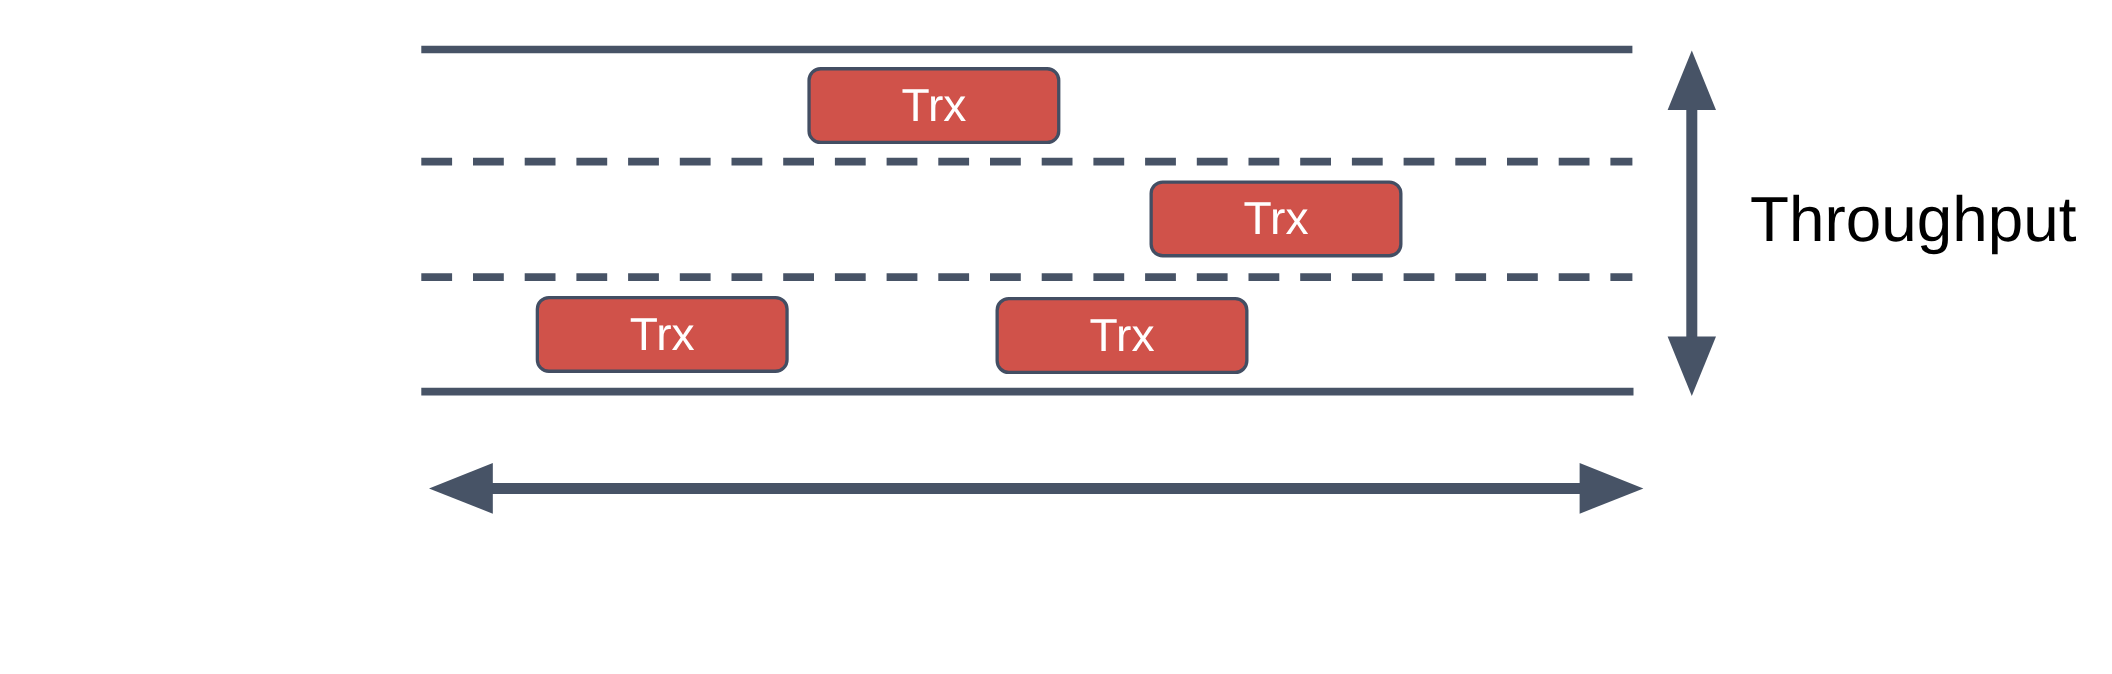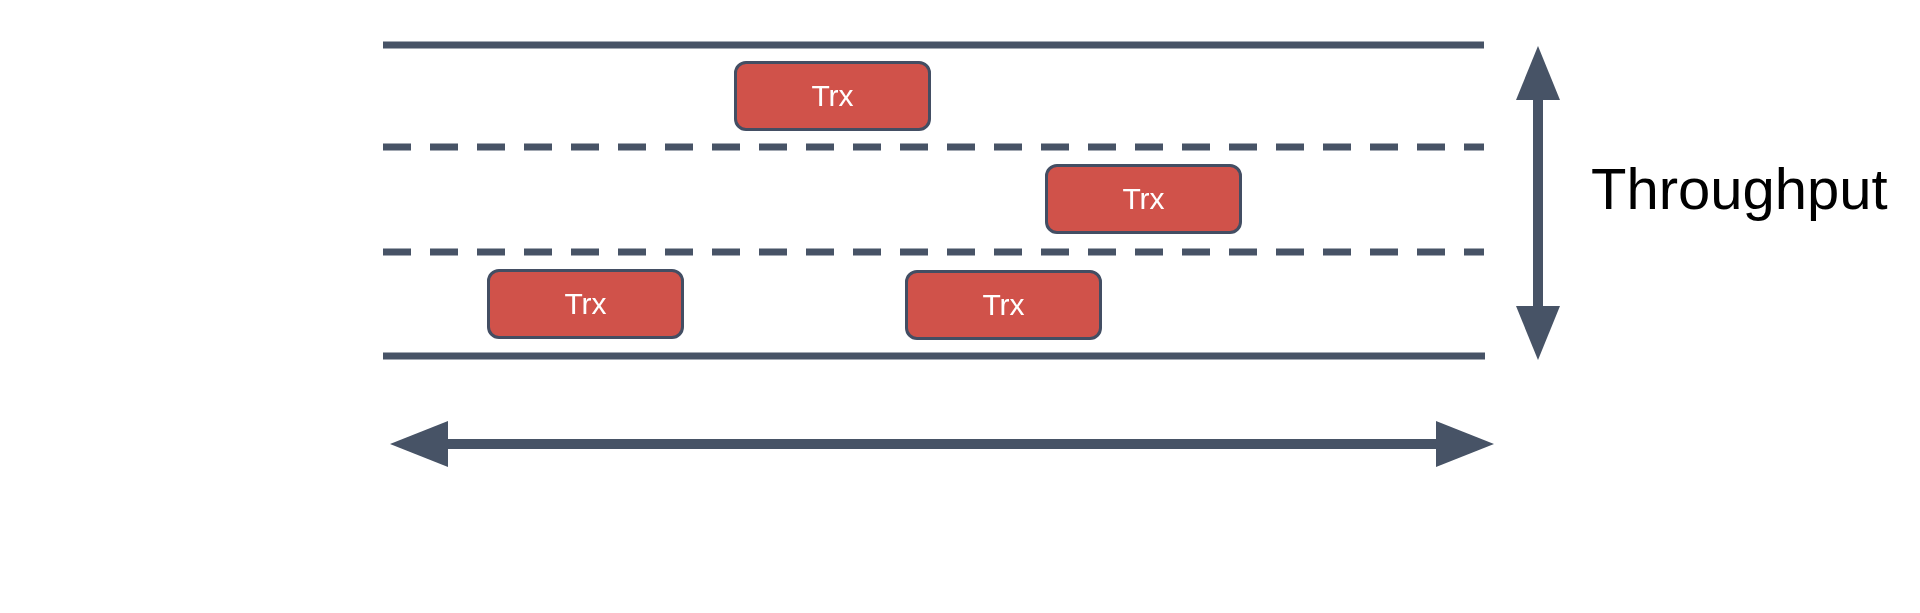--- a/index.html
+++ b/index.html
@@ -40,44 +40,44 @@
     stroke: var(--line);
     stroke-width: 10;
     fill: none;
   }
   .arrow-head {
     fill: var(--line);
     stroke: none;
   }
   .trx {
     position: absolute;
-    width: 197px;
+    width: 230px;
     height: 70px;
     background: var(--trx-fill);
     border: 3px solid var(--trx-border);
     border-radius: 12px;
     color: var(--trx-text);
-    font-size: 30px;
+    font-size: 42px;
     display: flex;
     align-items: center;
     justify-content: center;
     line-height: 1;
   }
   .trx-1 { left: 734px;  top: 61px;  }
   .trx-2 { left: 1045px; top: 164px; }
   .trx-3 { left: 487px;  top: 269px; }
   .trx-4 { left: 905px;  top: 270px; }
   .axis-label {
     position: absolute;
     color: var(--label-text);
     font-size: 58px;
     line-height: 1.15;
     white-space: nowrap;
   }
-  .label-throughput { left: 1591px; top: 156px; }
+  .label-throughput { left: 1591px; top: 167px; }
   .label-ttf { left: 739px; top: 508px; }
 </style>
 </head>
 <body>
 
 <div class="canvas">
 
   <svg class="diagram-svg" viewBox="0 0 1920 613" xmlns="http://www.w3.org/2000/svg">
 
     <line class="road-line" x1="383" y1="45" x2="1484" y2="45"></line>

